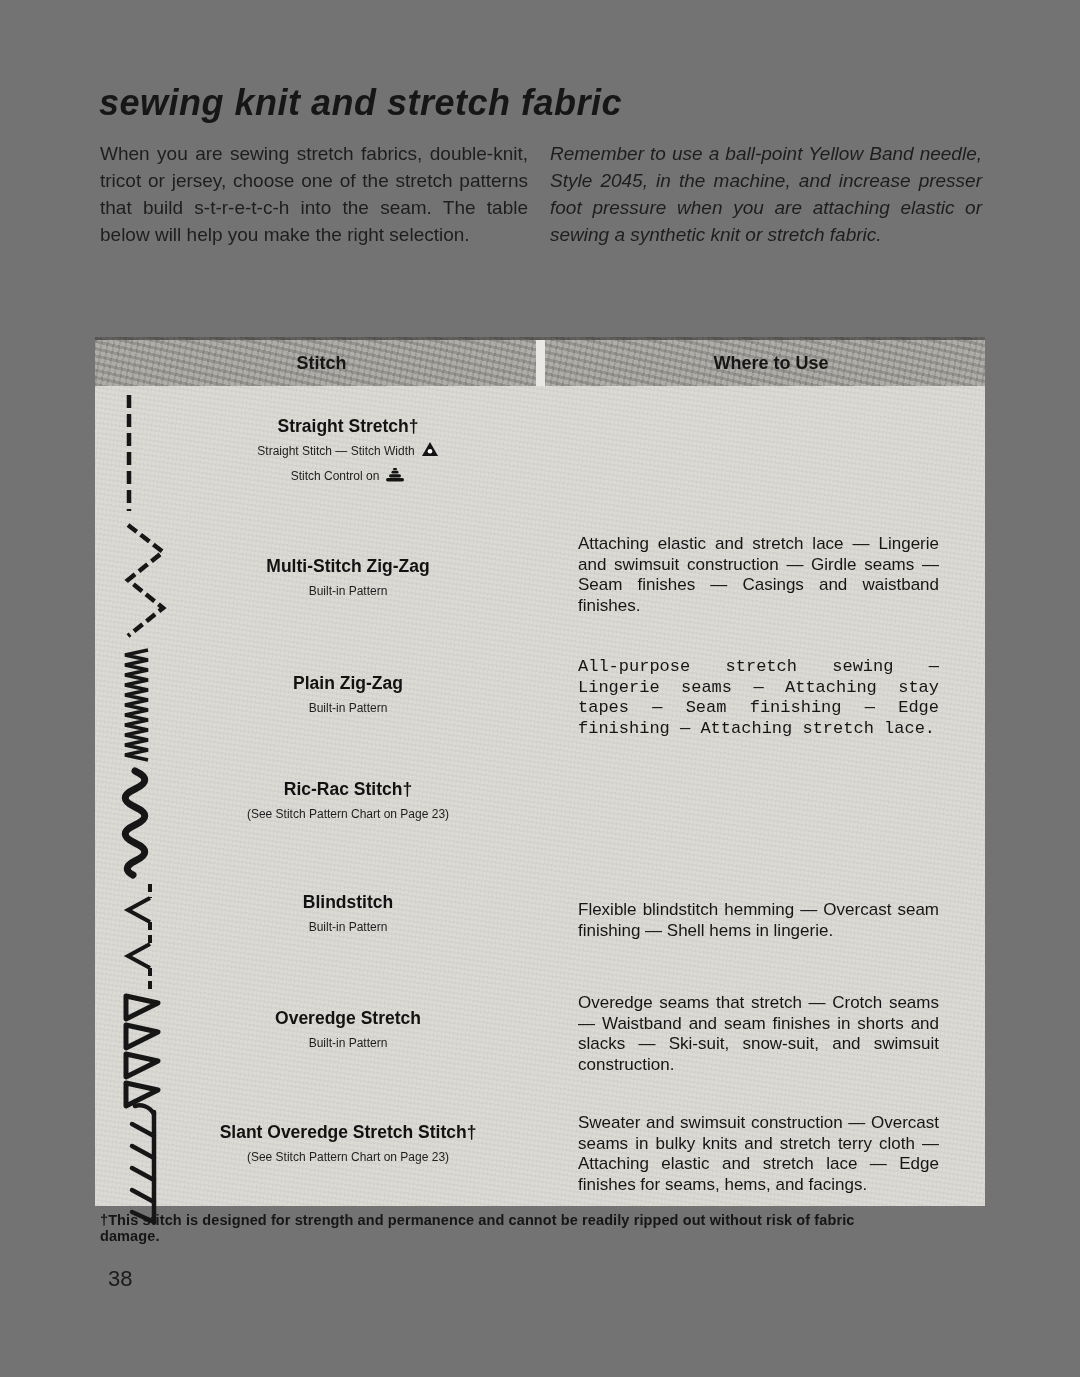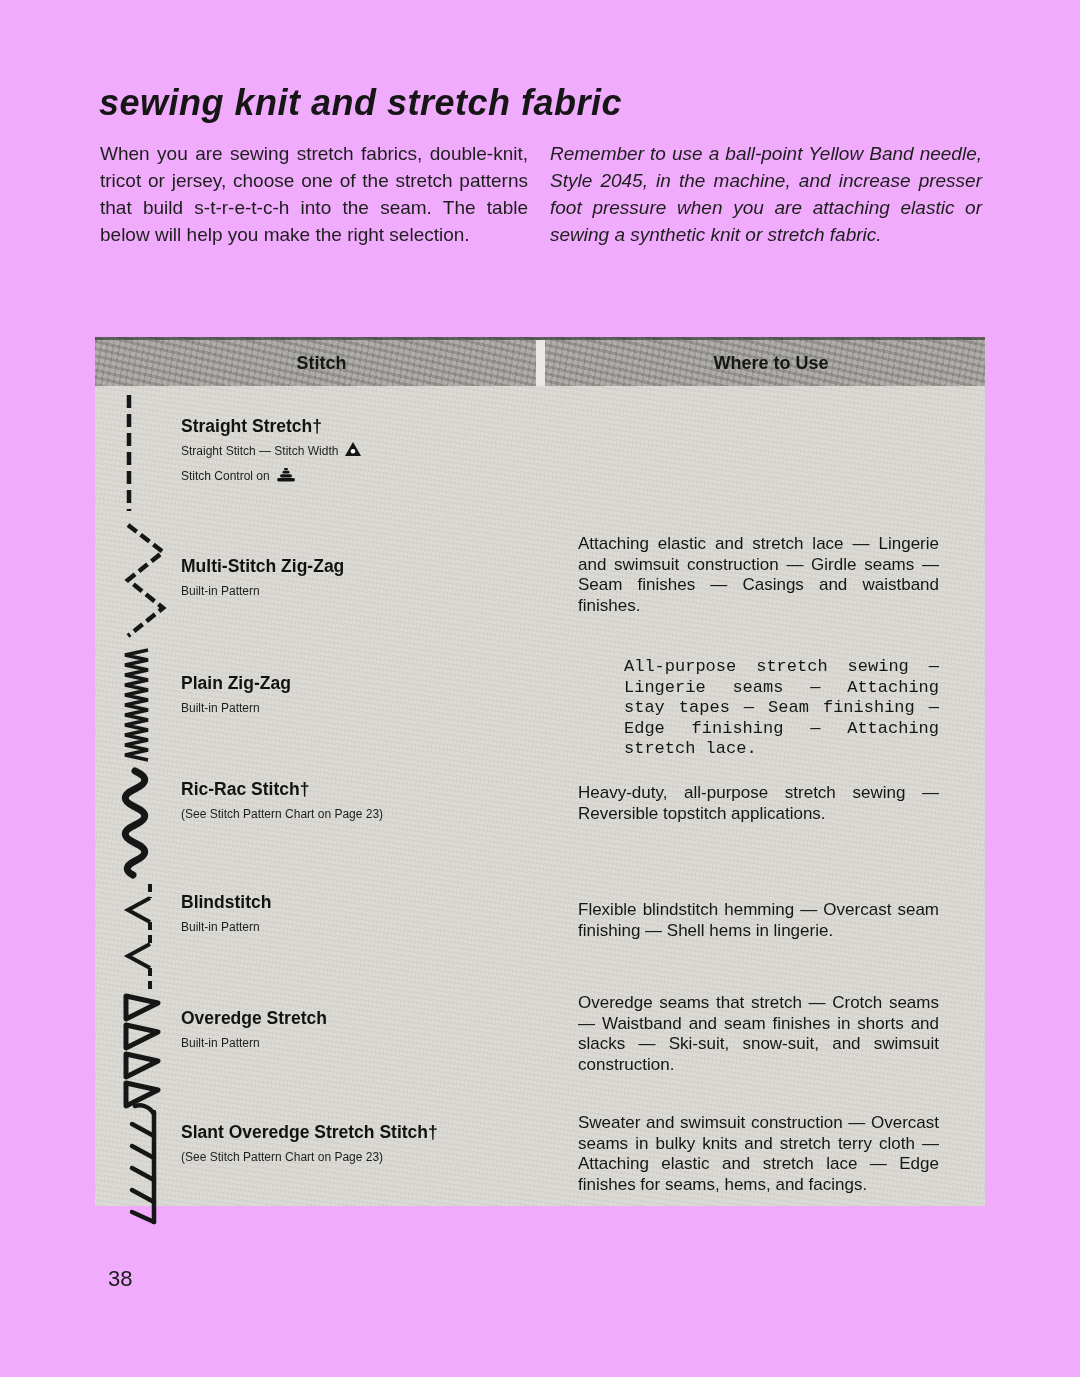--- a/index.html
+++ b/index.html
@@ -1,17 +1,17 @@
 <!DOCTYPE html>
 <html><head>
 <meta charset="utf-8">
 <style>
   html,body{margin:0;padding:0;background:#ffffff;}
   .page{
-    position:relative;width:1080px;height:1377px;background:#f0abfc;
+    position:relative;width:1080px;height:1377px;background:#737373;
     font-family:"Liberation Sans", sans-serif;color:#1d1d1d;overflow:hidden;
   }
   .title{
     position:absolute;left:99px;top:82px;margin:0;
     font-size:36px;font-style:italic;font-weight:bold;letter-spacing:0.5px;color:#161616;
   }
   .intro{position:absolute;left:100px;top:140px;width:882px;display:flex;gap:22px;}
   .intro p{margin:0;font-size:19px;line-height:27px;text-align:justify;color:#1e1e1e;}
   .intro-left{width:428px;}
   .intro-right{width:432px;font-style:italic;}
@@ -33,26 +33,26 @@
   .th-stitch{width:450px;border-right:9px solid #e9e8e4;box-sizing:border-box;}
   .th-where{flex:1;}
   .tbody{
     height:820px;
     background:
       repeating-linear-gradient(8deg, rgba(0,0,0,0.025) 0 2px, rgba(255,255,255,0.03) 2px 5px),
       repeating-linear-gradient(96deg, rgba(0,0,0,0.02) 0 1px, rgba(255,255,255,0.03) 1px 4px),
       #d9d8d3;
   }
   .row{display:flex;}
-  .r0{height:130px;} .r1{height:125px;} .r2{height:120px;gap:46px;} .r3{height:115px;}
+  .r0{height:130px;} .r1{height:125px;} .r2{height:120px;} .r3{height:115px;}
   .r4{height:110px;} .r5{height:110px;} .r6{height:110px;}
   .stitch-cell{width:450px;display:flex;box-sizing:border-box;padding-left:24px;}
   .sym{width:62px;flex:none;padding-top:6px;}
   .sym svg{display:block;}
-  .nameblock{flex:1;padding-right:30px;}
+  .nameblock{flex:1;text-align:center;padding-right:30px;}
   .r0 .nameblock{padding-top:30px;} .r1 .nameblock{padding-top:40px;}
   .r2 .nameblock{padding-top:32px;} .r3 .nameblock{padding-top:18px;}
   .r4 .nameblock{padding-top:16px;} .r5 .nameblock{padding-top:22px;}
   .r6 .nameblock{padding-top:26px;}
   .stitch-name{font-size:17.5px;font-weight:bold;color:#121212;margin-bottom:3px;}
   .subline{font-size:12px;color:#1e1e1e;line-height:23px;}
   .inline-icon{display:inline-block;vertical-align:-2px;margin-left:6px;}
   .where-cell{flex:1;box-sizing:border-box;padding:9px 46px 0 33px;}
   .where-cell p{margin:0;font-size:17px;line-height:20.5px;text-align:justify;color:#161616;}
   .r1 .where-cell{padding-top:18px;} .r2 .where-cell{padding-top:16px;font-family:Liberation Mono, monospace;}
@@ -148,23 +148,20 @@
           <div class="sym">
             <svg width="32" height="112" viewBox="0 0 32 112">
               <path class="stroke" stroke-width="7" stroke-linecap="round" d="M16,4 C29,10 29,16 16,22 C3,28 3,34 16,40 C29,46 29,52 16,58 C3,64 3,70 16,76 C29,82 29,88 16,94 C6,99 6,104 14,108"></path>
             </svg>
           </div>
           <div class="nameblock">
             <div class="stitch-name">Ric-Rac Stitch†</div>
             <div class="subline">(See Stitch Pattern Chart on Page 23)</div>
           </div>
         </div>
-        <div class="cell where-cell">
-          <p>Heavy-duty, all-purpose stretch sewing — Reversible topstitch applications.</p>
-        </div>
       </div>
 
       <div class="row r4">
         <div class="cell stitch-cell">
           <div class="sym">
             <svg width="42" height="118" viewBox="0 0 42 118">
               <path class="stroke" stroke-width="4" stroke-dasharray="8 5" d="M31,2 L31,16 M31,40 L31,62 M31,86 L31,110"></path>
               <path class="stroke" stroke-width="4" d="M31,16 L9,28 L31,40 M31,62 L9,74 L31,86"></path>
             </svg>
           </div>
@@ -212,16 +209,17 @@
           </div>
         </div>
         <div class="cell where-cell">
           <p>Sweater and swimsuit construction — Overcast seams in bulky knits and stretch terry cloth — Attaching elastic and stretch lace — Edge finishes for seams, hems, and facings.</p>
         </div>
       </div>
 
     </div>
   </div>
 
+  <p class="footnote">†This stitch is designed for strength and permanence and cannot be readily ripped out without risk of fabric damage.</p>
 
   <div class="page-number">38</div>
 
 </div>
 
 </body></html>

